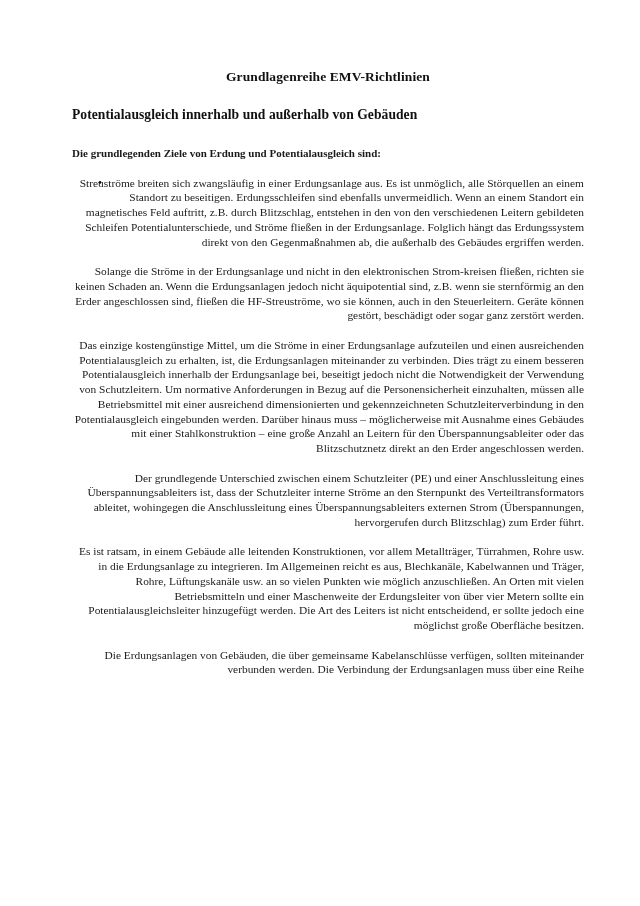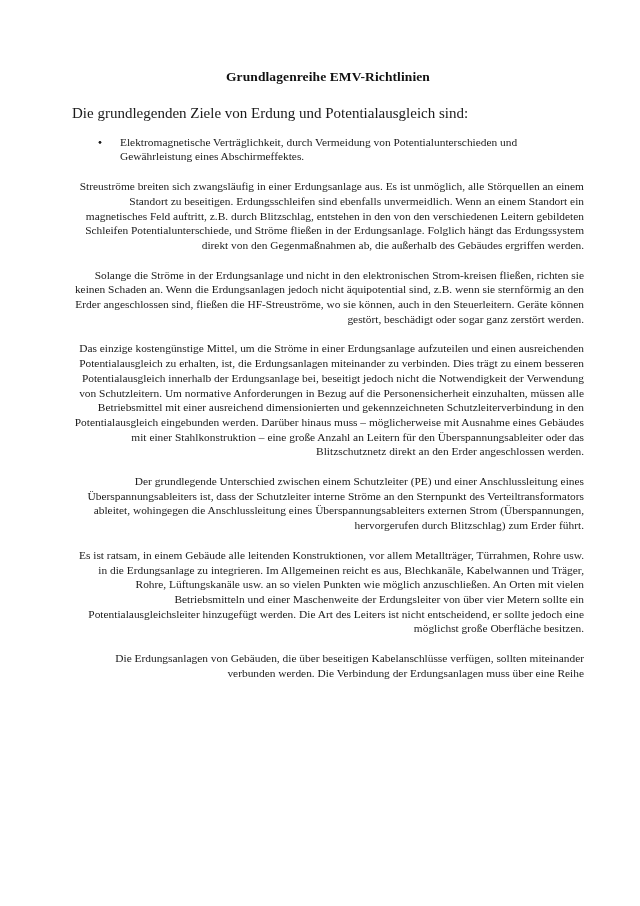--- a/index.html
+++ b/index.html
@@ -43,24 +43,25 @@
     text-align: left;
     font-weight: bold;
     font-size: 13.6px;
     line-height: 18px;
     letter-spacing: 0.05px;
     margin: 0 0 22px 0;
     color: #111111;
   }
 
   .intro-line {
-    font-size: 15px;
+    font-size: 11px;
     line-height: 14.7px;
     margin: 0 0 14px 0;
     text-align: left;
+    font-weight: bold;
   }
 
   ul.goal-list {
     list-style: none;
     margin: 0 0 15px 0;
     padding: 0;
   }
   ul.goal-list li {
     position: relative;
     font-size: 11.4px;
@@ -88,33 +89,33 @@
     margin-bottom: 0;
   }
 </style>
 </head>
 <body>
 
 <div class="page">
 
   <h1 class="doc-title">Grundlagenreihe EMV-Richtlinien</h1>
 
+  <h2 class="doc-subtitle">Potentialausgleich innerhalb und außerhalb von Gebäuden</h2>
 
   <p class="intro-line">Die grundlegenden Ziele von Erdung und Potentialausgleich sind:</p>
 
   <ul class="goal-list">
     <li>
       <span class="bullet-dot">•</span>
     </li>
     <li>
       <span class="bullet-dot">•</span>
-      <span>Elektromagnetische Verträglichkeit, durch Vermeidung von Potentialunterschieden und Gewährleistung eines Abschirmeffektes.</span>
     </li>
   </ul>
 
   <p class="body-par">Streuströme breiten sich zwangsläufig in einer Erdungsanlage aus. Es ist unmöglich, alle Störquellen an einem Standort zu beseitigen. Erdungsschleifen sind ebenfalls unvermeidlich. Wenn an einem Standort ein magnetisches Feld auftritt, z.B. durch Blitzschlag, entstehen in den von den verschiedenen Leitern gebildeten Schleifen Potentialunterschiede, und Ströme fließen in der Erdungsanlage. Folglich hängt das Erdungssystem direkt von den Gegenmaßnahmen ab, die außerhalb des Gebäudes ergriffen werden.</p>
   <p class="body-par">Solange die Ströme in der Erdungsanlage und nicht in den elektronischen Strom-kreisen fließen, richten sie keinen Schaden an. Wenn die Erdungsanlagen jedoch nicht äquipotential sind, z.B. wenn sie sternförmig an den Erder angeschlossen sind, fließen die HF-Streuströme, wo sie können, auch in den Steuerleitern. Geräte können gestört, beschädigt oder sogar ganz zerstört werden.</p>
   <p class="body-par">Das einzige kostengünstige Mittel, um die Ströme in einer Erdungsanlage aufzuteilen und einen ausreichenden Potentialausgleich zu erhalten, ist, die Erdungsanlagen miteinander zu verbinden. Dies trägt zu einem besseren Potentialausgleich innerhalb der Erdungsanlage bei, beseitigt jedoch nicht die Notwendigkeit der Verwendung von Schutzleitern. Um normative Anforderungen in Bezug auf die Personensicherheit einzuhalten, müssen alle Betriebsmittel mit einer ausreichend dimensionierten und gekennzeichneten Schutzleiterverbindung in den Potentialausgleich eingebunden werden. Darüber hinaus muss – möglicherweise mit Ausnahme eines Gebäudes mit einer Stahlkonstruktion – eine große Anzahl an Leitern für den Überspannungsableiter oder das Blitzschutznetz direkt an den Erder angeschlossen werden.</p>
   <p class="body-par">Der grundlegende Unterschied zwischen einem Schutzleiter (PE) und einer Anschlussleitung eines Überspannungsableiters ist, dass der Schutzleiter interne Ströme an den Sternpunkt des Verteiltransformators ableitet, wohingegen die Anschlussleitung eines Überspannungsableiters externen Strom (Überspannungen, hervorgerufen durch Blitzschlag) zum Erder führt.</p>
   <p class="body-par">Es ist ratsam, in einem Gebäude alle leitenden Konstruktionen, vor allem Metallträger, Türrahmen, Rohre usw. in die Erdungsanlage zu integrieren. Im Allgemeinen reicht es aus, Blechkanäle, Kabelwannen und Träger, Rohre, Lüftungskanäle usw. an so vielen Punkten wie möglich anzuschließen. An Orten mit vielen Betriebsmitteln und einer Maschenweite der Erdungsleiter von über vier Metern sollte ein Potentialausgleichsleiter hinzugefügt werden. Die Art des Leiters ist nicht entscheidend, er sollte jedoch eine möglichst große Oberfläche besitzen.</p>
-  <p class="body-par">Die Erdungsanlagen von Gebäuden, die über beseitigen Kabelanschlüsse verfügen, sollten miteinander verbunden werden. Die Verbindung der Erdungsanlagen muss über eine Reihe</p>
+  <p class="body-par">Die Erdungsanlagen von Gebäuden, die über gemeinsame Kabelanschlüsse verfügen, sollten miteinander verbunden werden. Die Verbindung der Erdungsanlagen muss über eine Reihe</p>
 
 </div>
 
 </body></html>

